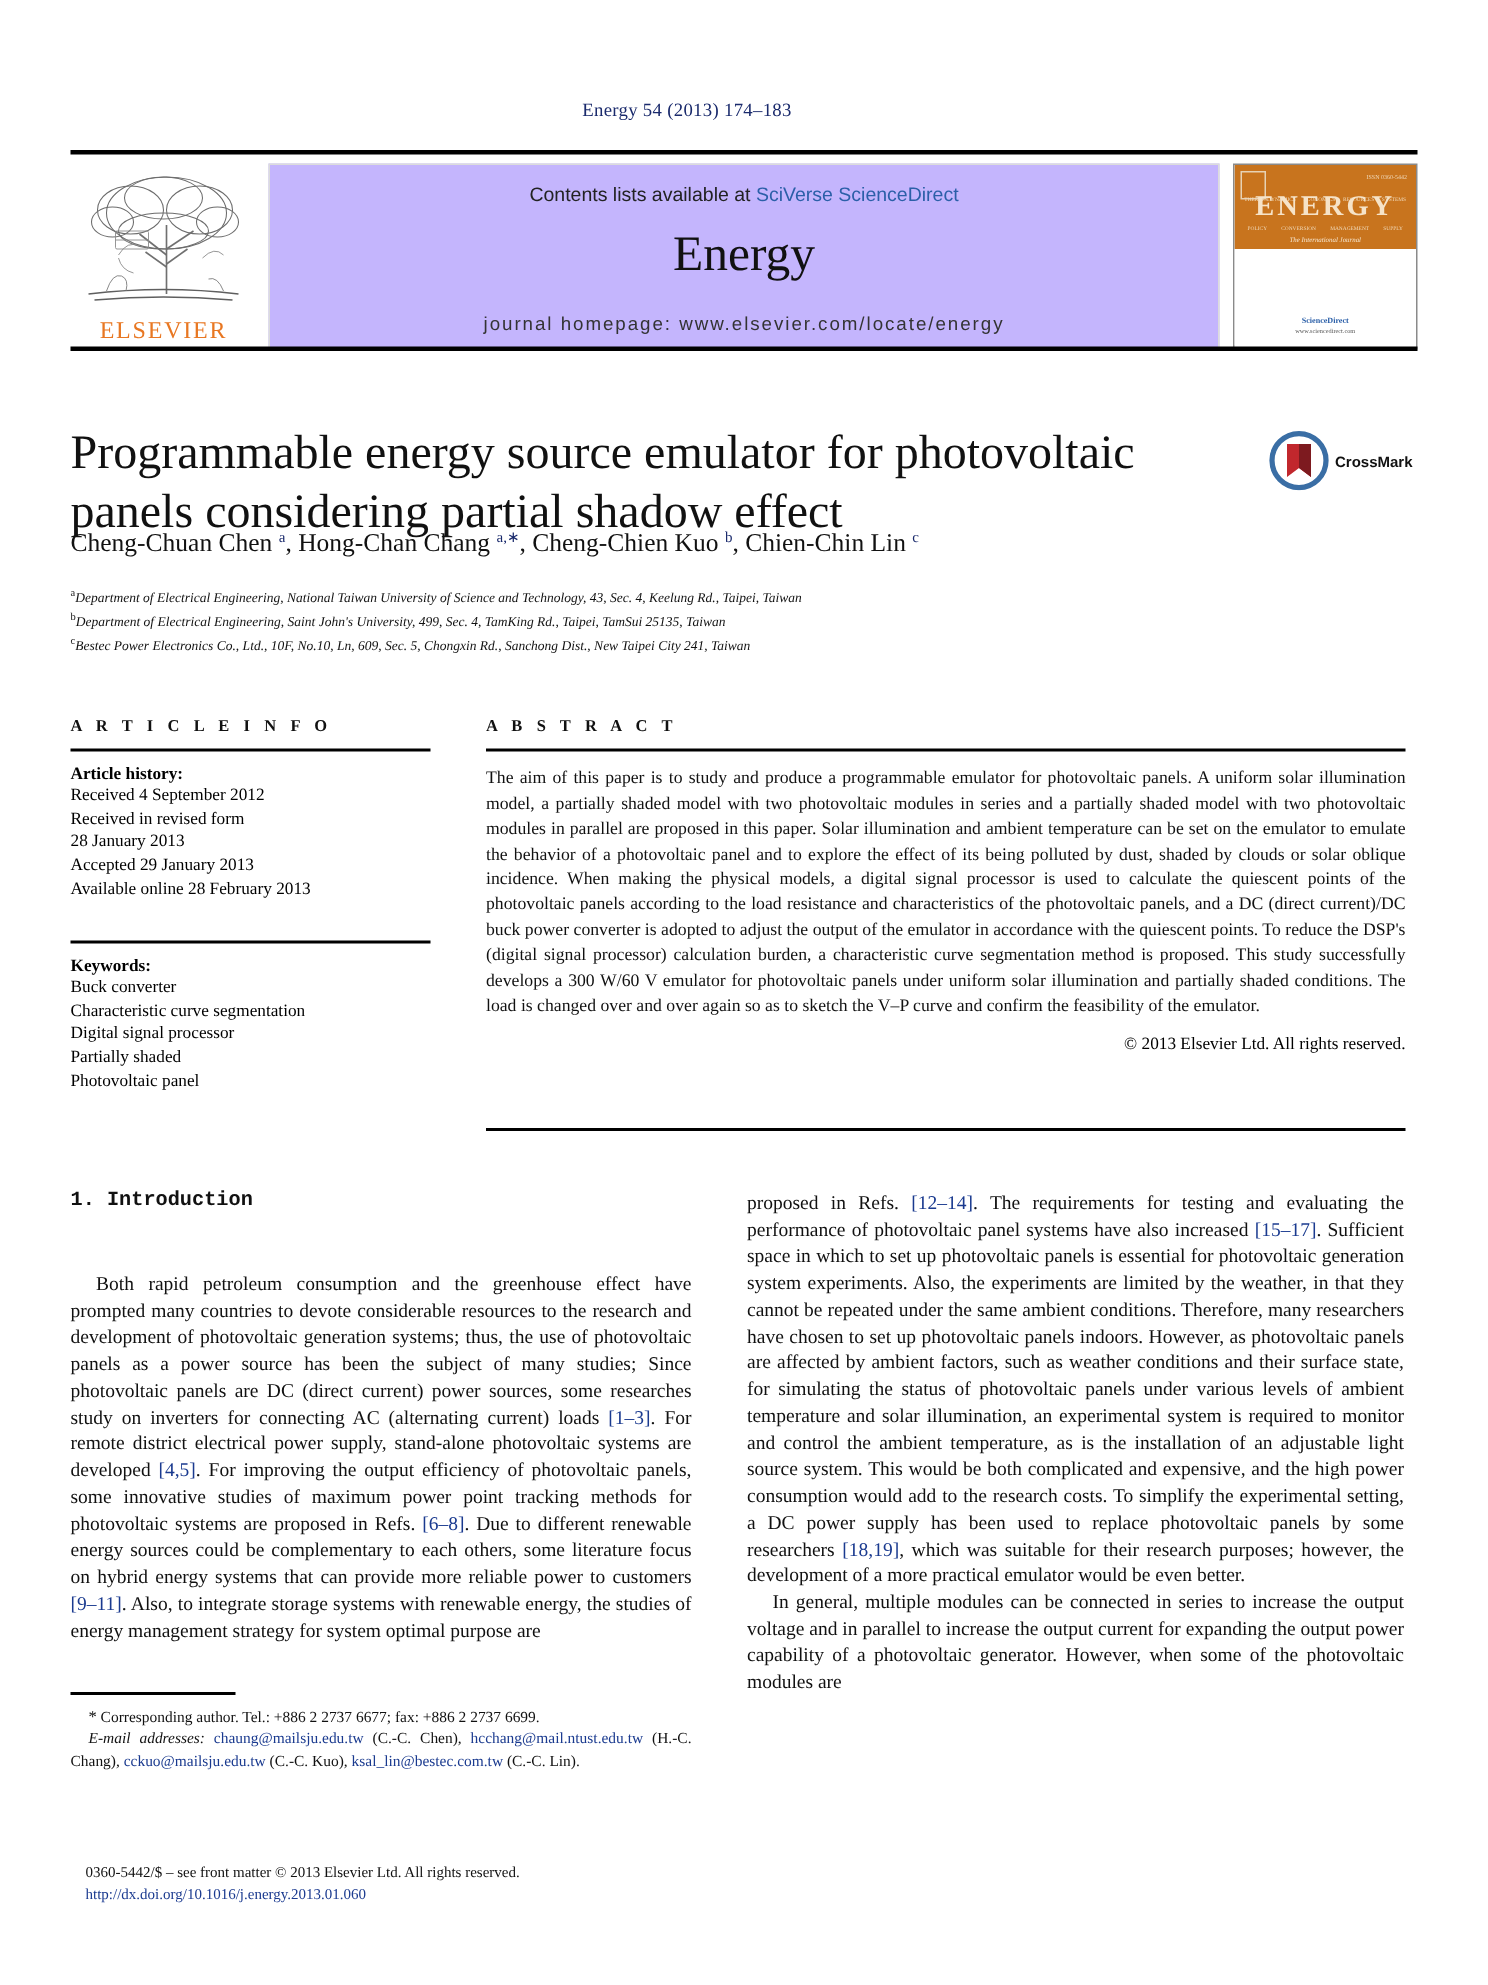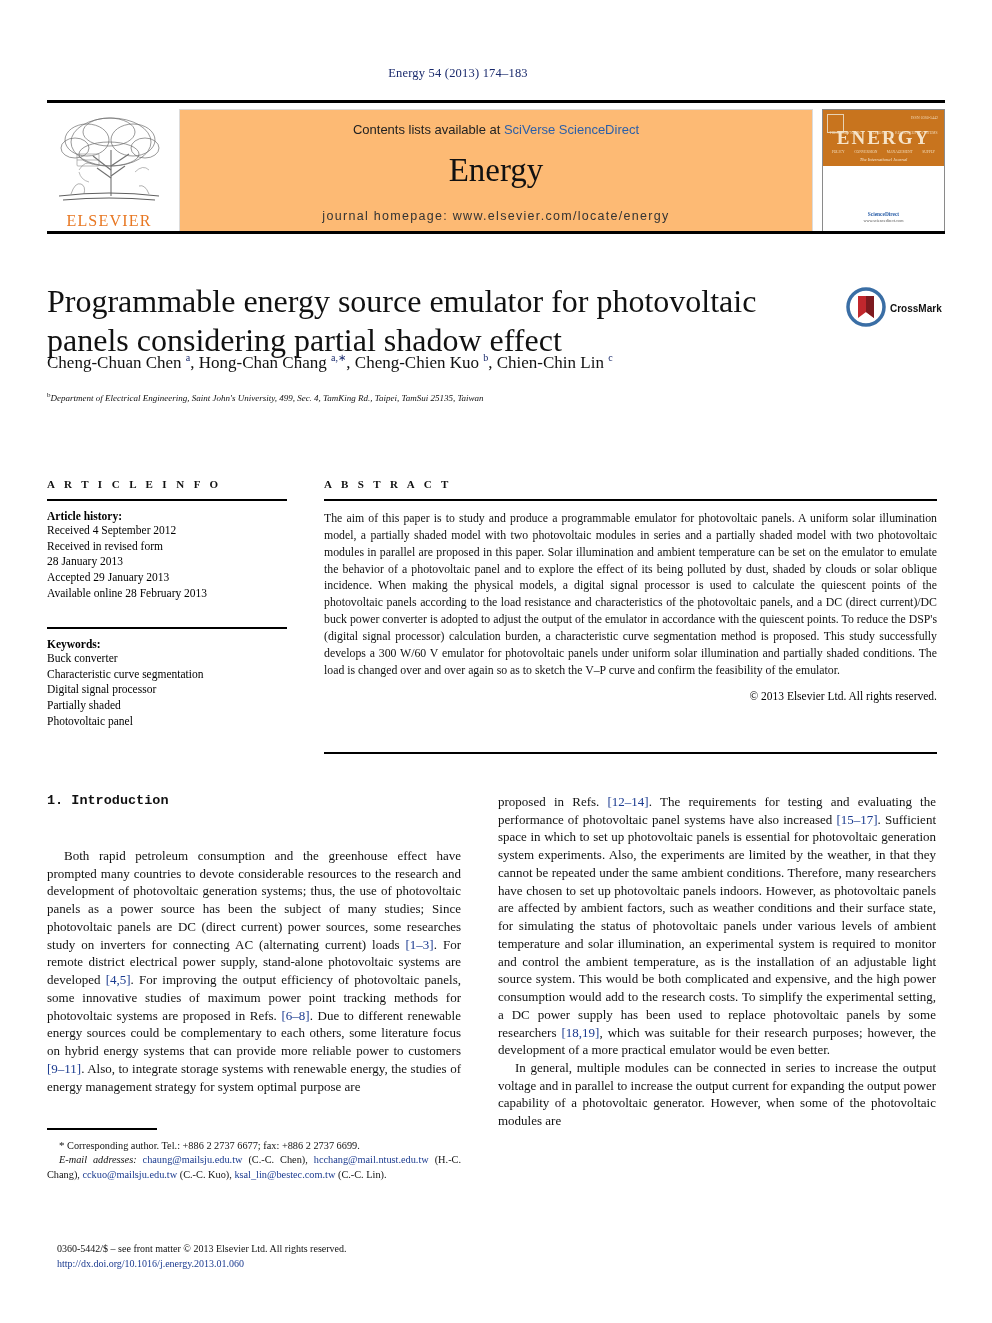--- a/index.html
+++ b/index.html
@@ -69,21 +69,21 @@
     letter-spacing: 1.2px;
     color: #e87722;
     font-family: "Liberation Serif", serif;
   }
   .journal-band {
     position: absolute;
     top: 9px;
     left: 132px;
     width: 632px;
     height: 122px;
-    background: #fdba74;
+    background: #c4b5fd;
     border: 1px solid #dcdcdc;
   }
   .contents-line {
     position: absolute;
     top: 12px;
     left: 0;
     width: 632px;
     text-align: center;
     font-size: 13px;
     font-family: "Liberation Sans", sans-serif;
@@ -470,21 +470,23 @@
       <circle cx="20" cy="20" r="18" fill="#ffffff" stroke="#3a6ea5" stroke-width="3.5"></circle>
       <path d="M12 9 h16 v22 l-8 -6 l-8 6 z" fill="#c1272d"></path>
       <path d="M20 9 h8 v22 l-8 -6 z" fill="#7d1a1f"></path>
     </svg>
     <div class="crossmark-label">CrossMark</div>
   </div>
 
   <div class="authors">Cheng-Chuan Chen <sup>a</sup>, Hong-Chan Chang <sup>a,∗</sup>, Cheng-Chien Kuo <sup>b</sup>, Chien-Chin Lin <sup>c</sup></div>
 
   <div class="affiliations">
+    <div><sup>a</sup><span>Department of Electrical Engineering, National Taiwan University of Science and Technology, 43, Sec. 4, Keelung Rd., Taipei, Taiwan</span></div>
     <div><sup>b</sup><span>Department of Electrical Engineering, Saint John's University, 499, Sec. 4, TamKing Rd., Taipei, TamSui 25135, Taiwan</span></div>
+    <div><sup>c</sup><span>Bestec Power Electronics Co., Ltd., 10F, No.10, Ln, 609, Sec. 5, Chongxin Rd., Sanchong Dist., New Taipei City 241, Taiwan</span></div>
   </div>
 
   <div class="info-col">
     <div class="sec-head">A R T I C L E  I N F O</div>
     <div class="hr-thin"></div>
     <div class="info-sub">Article history:</div>
     <div class="info-line">Received 4 September 2012</div>
     <div class="info-line">Received in revised form</div>
     <div class="info-line">28 January 2013</div>
     <div class="info-line">Accepted 29 January 2013</div>

